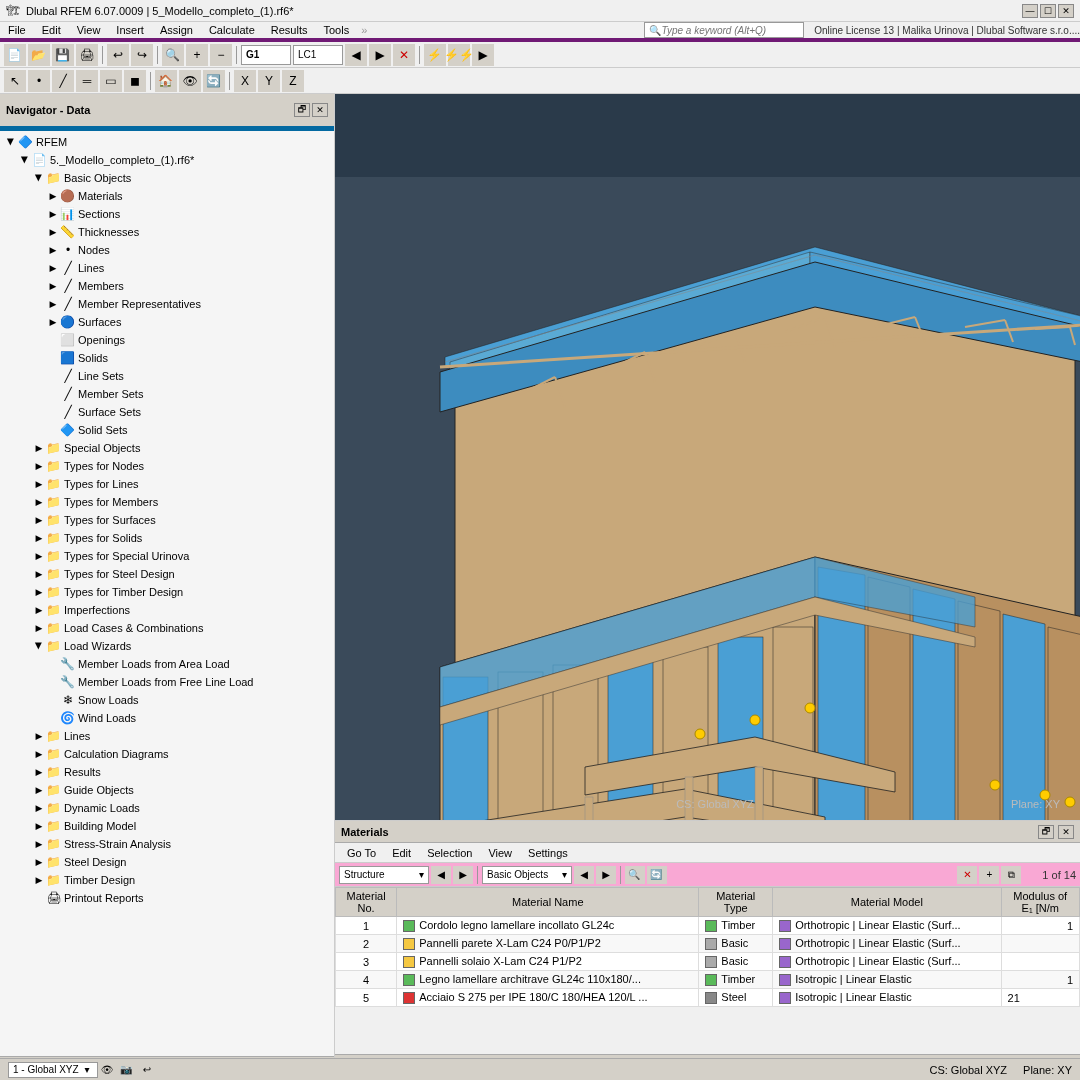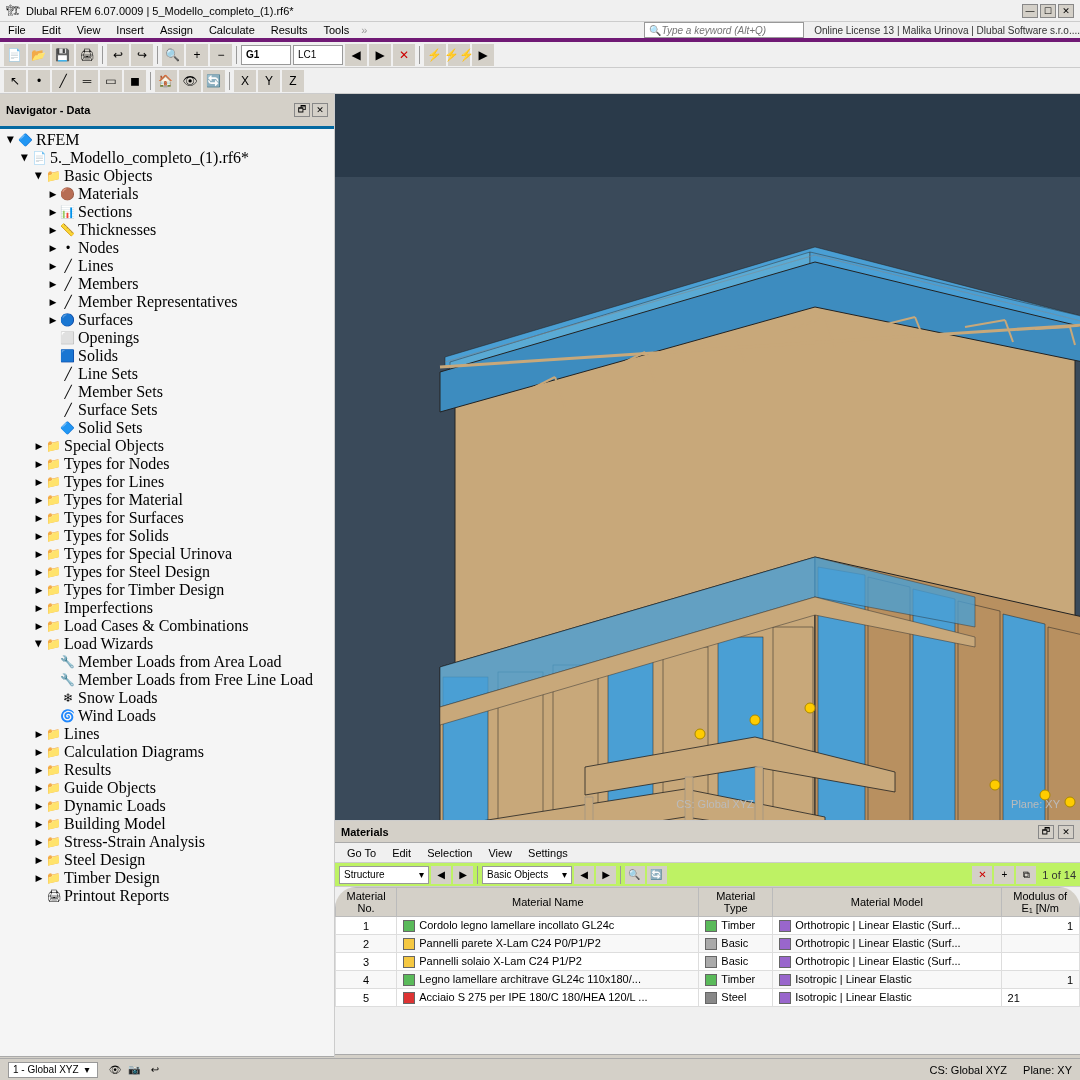--- a/index.html
+++ b/index.html
@@ -22,66 +22,66 @@
     .toolbar { height: 26px; background: #f0f0f0; border-bottom: 1px solid #ccc; display: flex; align-items: center; padding: 0 4px; gap: 2px; overflow: hidden; }
     .tb-btn { width: 22px; height: 22px; background: #d4d0c8; border: 1px solid transparent; display: flex; align-items: center; justify-content: center; cursor: pointer; font-size: 12px; }
     .tb-sep { width: 1px; height: 18px; background: #999; margin: 0 2px; }
     .tb-dropdown { height: 20px; background: #fff; border: 1px solid #999; padding: 0 4px; font-size: 10px; display: flex; align-items: center; gap: 2px; cursor: pointer; min-width: 40px; }
 
     
     .main-layout { display: flex; height: calc(1080px - 22px - 20px - 26px - 26px); }
 
     
     .navigator { width: 335px; background: #f5f5f5; border-right: 1px solid #ccc; display: flex; flex-direction: column; overflow: hidden; }
-    .nav-header { height: 22px; background: #d4d0c8; border-bottom: 3px solid #0369a1; display: flex; align-items: center; justify-content: space-between; padding: 16px 6px; }
+    .nav-header { height: 22px; background: #d4d0c8; border-bottom: 5px solid #0369a1; display: flex; align-items: center; justify-content: space-between; padding: 16px 6px; }
     .nav-header-title { font-weight: bold; font-size: 11px; }
     .nav-header-btns { display: flex; gap: 2px; }
     .nav-tree { flex: 1; overflow-y: auto; padding: 2px 0; }
     .nav-tree::-webkit-scrollbar { width: 8px; }
     .nav-tree::-webkit-scrollbar-track { background: #f0f0f0; }
     .nav-tree::-webkit-scrollbar-thumb { background: #bbb; }
 
     
     .tree-item { display: flex; align-items: center; height: 18px; padding-left: 0; cursor: pointer; white-space: nowrap; }
     .tree-toggle { width: 14px; font-size: 9px; display: flex; align-items: center; justify-content: center; flex-shrink: 0; }
     .tree-icon { width: 16px; height: 16px; display: flex; align-items: center; justify-content: center; flex-shrink: 0; margin-right: 2px; font-size: 12px; }
-    .tree-label { font-size: 16px; font-family: Liberation Serif, serif; }
+    .tree-label { font-size: 11px; }
 
     
     .viewport { flex: 1; position: relative; background: #2a3a4a; overflow: hidden; }
 
     
     .bottom-panel { position: absolute; bottom: 0; left: 335px; right: 0; height: 260px; background: #f0f0f0; border-top: 1px solid #ccc; display: flex; flex-direction: column; }
     .panel-title-bar { height: 22px; background: #d4d0c8; display: flex; align-items: center; justify-content: space-between; padding: 0 6px; border-bottom: 1px solid #aaa; }
     .panel-title { font-weight: bold; font-size: 11px; }
     .panel-controls { display: flex; gap: 4px; }
     .panel-menu-bar { height: 20px; display: flex; align-items: center; border-bottom: 1px solid #ccc; padding: 0 4px; gap: 0; }
     .panel-menu-item { padding: 12px 8px; cursor: pointer; font-size: 11px; }
-    .panel-toolbar { height: 24px; background: #bef264; border-bottom: 1px solid #ccc; display: flex; align-items: center; padding: 0 4px; gap: 2px; }
+    .panel-toolbar { height: 24px; background: #f9a8d4; border-bottom: 1px solid #ccc; display: flex; align-items: center; padding: 0 4px; gap: 2px; }
     .panel-tb-btn { width: 20px; height: 18px; background: #d4d0c8; border: 1px solid transparent; display: flex; align-items: center; justify-content: center; cursor: pointer; font-size: 10px; }
     .panel-dropdown { height: 18px; background: #fff; border: 1px solid #999; padding: 0 4px; font-size: 10px; display: flex; align-items: center; gap: 2px; cursor: pointer; min-width: 90px; }
 
     
-    .table-container { flex: 1; overflow: auto; border-radius: 21px; }
+    .table-container { flex: 1; overflow: auto; }
     .table-container::-webkit-scrollbar { width: 8px; height: 8px; }
     .table-container::-webkit-scrollbar-thumb { background: #bbb; }
     .data-table { width: 100%; border-collapse: collapse; font-size: 11px; }
     .data-table th { background: #d4d0c8; border: 1px solid #bbb; padding: 2px 6px; text-align: center; font-weight: normal; white-space: nowrap; position: sticky; top: 0; z-index: 1; }
     .data-table td { border: 1px solid #ddd; padding: 2px 6px; white-space: nowrap; }
     .data-table tr:nth-child(even) td { background: #f8f8f8; }
     .data-table tr:nth-child(odd) td { background: #fff; }
 
     
     .bottom-tabs { height: 26px; background: #d4d0c8; display: flex; align-items: flex-end; border-top: 1px solid #aaa; }
     .tab-item { padding: 3px 10px; background: #c0bdb5; border: 1px solid #aaa; border-bottom: none; cursor: pointer; font-size: 10px; margin-right: 1px; }
     .tab-item.active { background: #f0f0f0; font-weight: bold; }
 
     
     .status-bar { height: 22px; background: #d4d0c8; border-top: 1px solid #aaa; display: flex; align-items: center; padding: 0 8px; font-size: 11px; justify-content: space-between; position: absolute; bottom: 0; left: 0; right: 0; }
-    .status-left { display: flex; align-items: center; gap: 8px; }
+    .status-left { display: flex; align-items: center; }
     .status-right { display: flex; align-items: center; gap: 16px; }
 
     
     .svg-viewport { width: 100%; height: 100%; }
 
     
     .coord-label { position: absolute; bottom: 270px; left: 50%; transform: translateX(-50%); color: #ccc; font-size: 11px; }
 
     .plane-label { position: absolute; bottom: 268px; right: 20px; color: #ccc; font-size: 11px; }
 
@@ -270,21 +270,21 @@
           <span class="tree-label">Types for Nodes</span>
         </div>
         <div class="tree-item" style="padding-left: 32px;">
           <span class="tree-toggle">▶</span>
           <span class="tree-icon">📁</span>
           <span class="tree-label">Types for Lines</span>
         </div>
         <div class="tree-item" style="padding-left: 32px;">
           <span class="tree-toggle">▶</span>
           <span class="tree-icon">📁</span>
-          <span class="tree-label">Types for Material</span>
+          <span class="tree-label">Types for Members</span>
         </div>
         <div class="tree-item" style="padding-left: 32px;">
           <span class="tree-toggle">▶</span>
           <span class="tree-icon">📁</span>
           <span class="tree-label">Types for Surfaces</span>
         </div>
         <div class="tree-item" style="padding-left: 32px;">
           <span class="tree-toggle">▶</span>
           <span class="tree-icon">📁</span>
           <span class="tree-label">Types for Solids</span>
@@ -509,21 +509,21 @@
     <div class="panel-tb-btn">◀</div>
     <div class="panel-tb-btn">▶</div>
     <div class="tb-sep"></div>
     <div class="panel-tb-btn">🔍</div>
     <div class="panel-tb-btn">🔄</div>
     <div style="margin-left:auto; display:flex; align-items:center; gap:2px;">
       <div class="panel-tb-btn" style="color:#c00;">✕</div>
       <div class="panel-tb-btn">+</div>
       <div class="panel-tb-btn">⧉</div>
     </div>
-    <div style="margin-left:4px; font-size:11px; color:#333;">1 of 14</div>
+    <div style="margin-left:19px; font-size:11px; color:#333;">1 of 14</div>
   </div>
 
   <div class="table-container">
     <table class="data-table">
       <thead>
         <tr>
           <th>Material<br>No.</th>
           <th style="min-width:200px;">Material Name</th>
           <th>Material<br>Type</th>
           <th style="min-width:180px;">Material Model</th>

